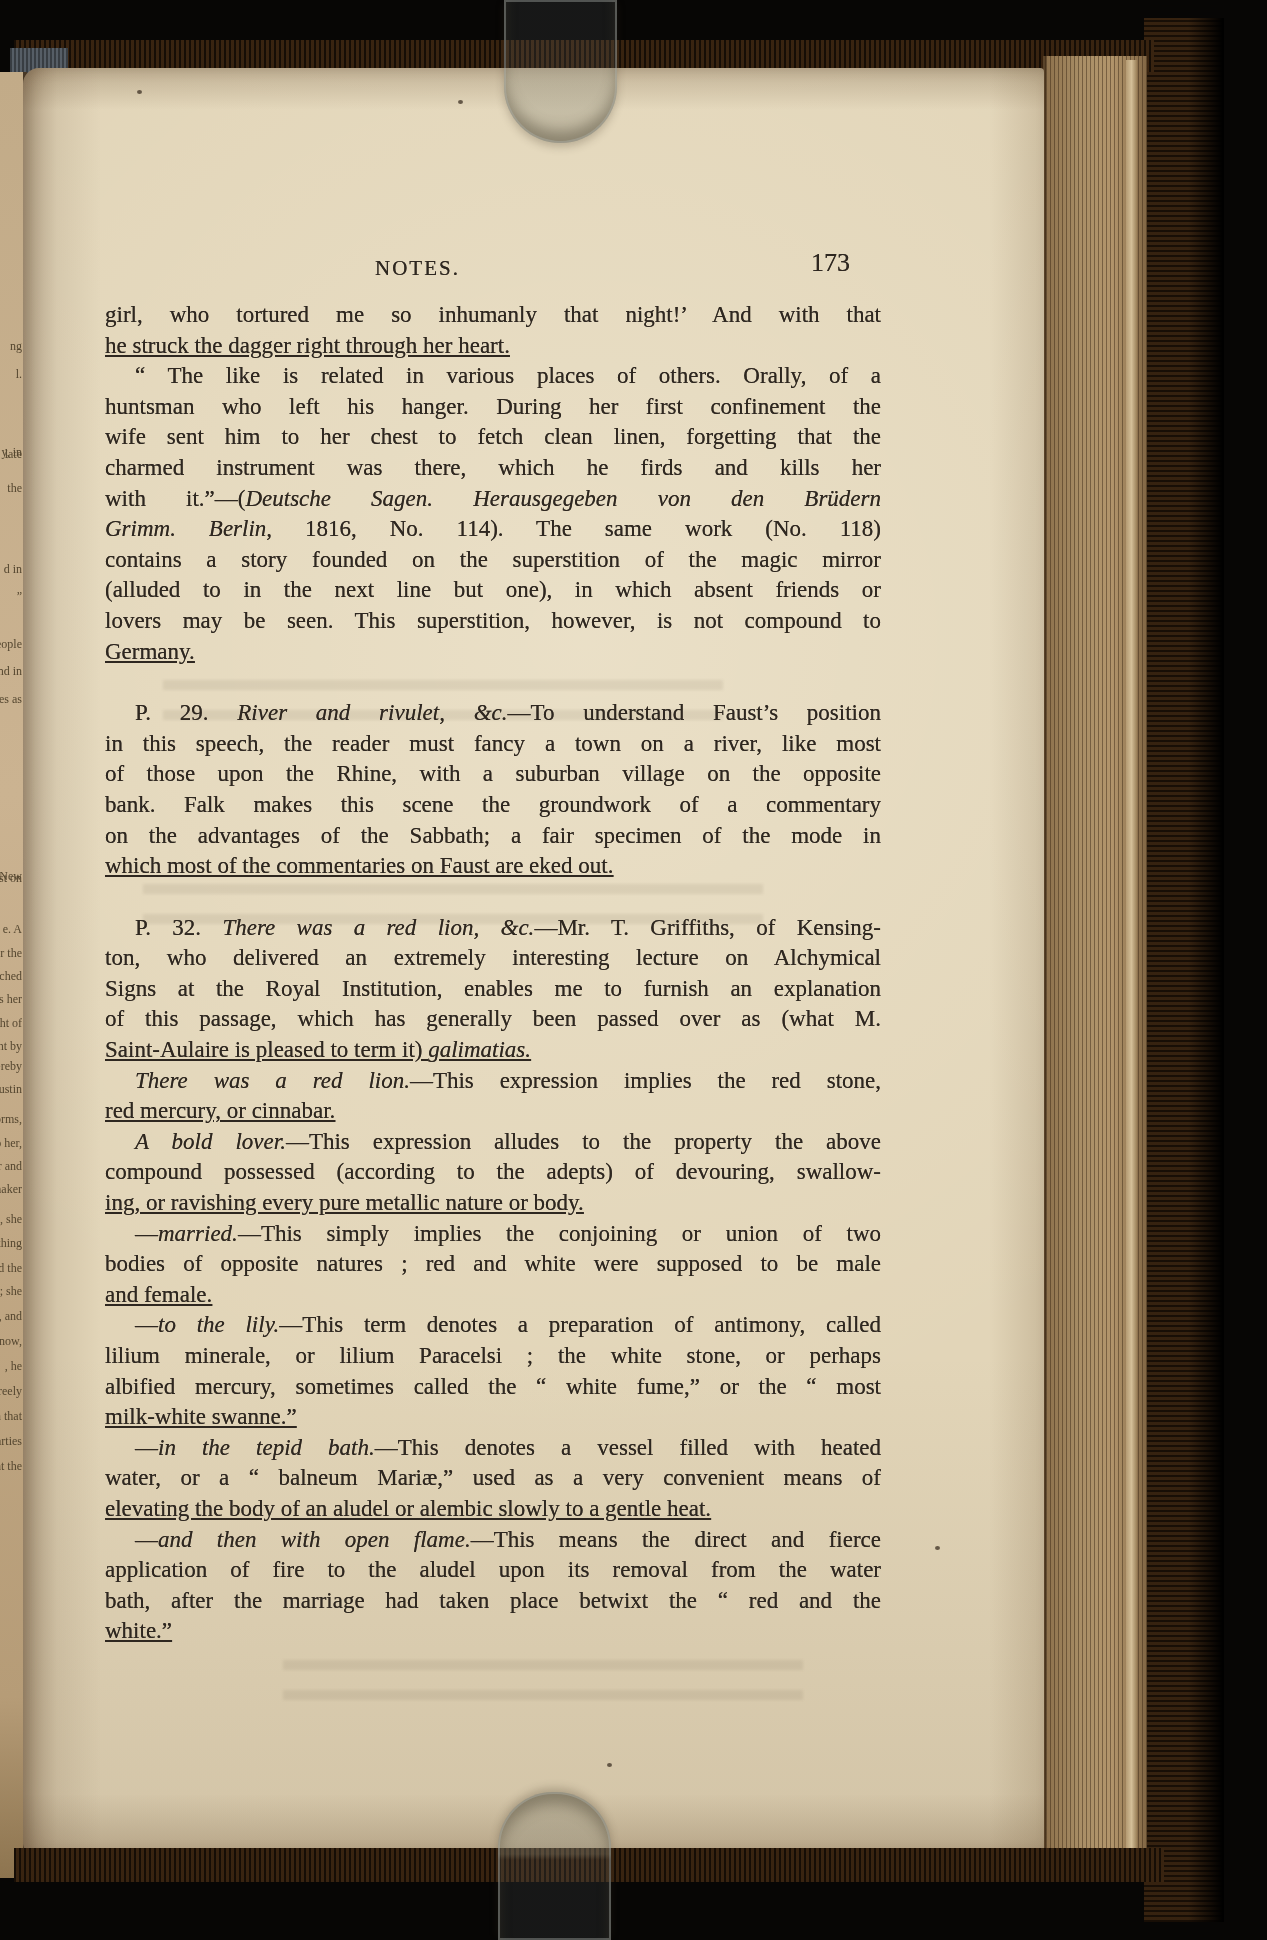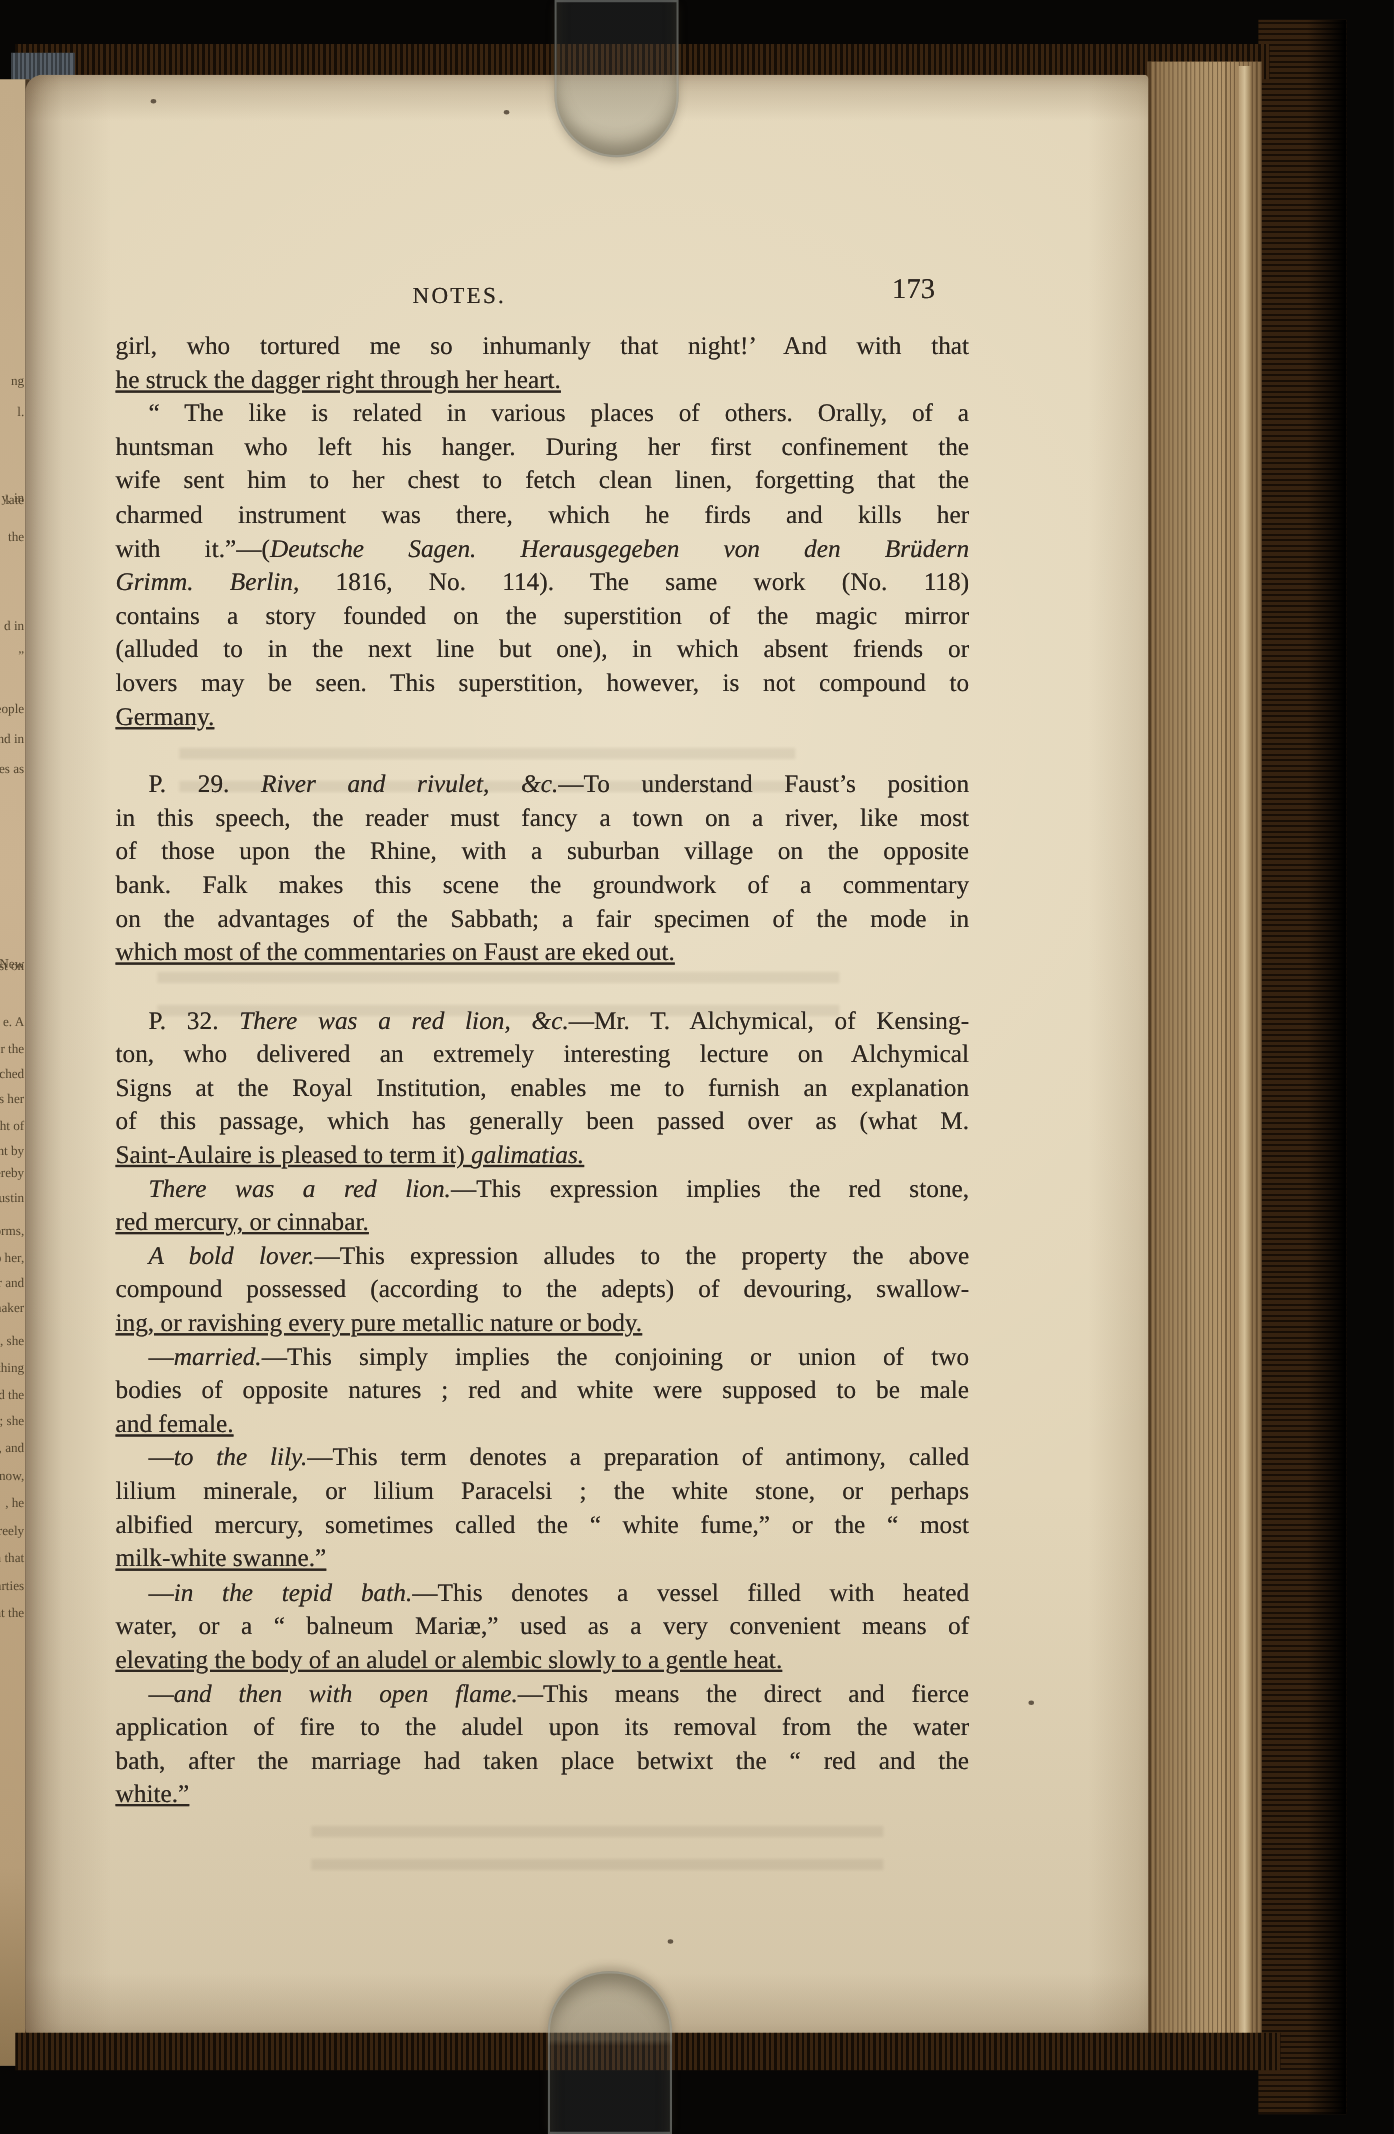--- a/index.html
+++ b/index.html
@@ -166,21 +166,21 @@
         </div>
         <div class="para gap">
           <div class="line indent"><span>P. 29. </span><span class="it">River and rivulet, &amp;c.</span><span>—To understand Faust’s position</span></div>
           <div class="line"><span>in this speech, the reader must fancy a town on a river, like most</span></div>
           <div class="line"><span>of those upon the Rhine, with a suburban village on the opposite</span></div>
           <div class="line"><span>bank.  Falk makes this scene the groundwork of a commentary</span></div>
           <div class="line"><span>on the advantages of the Sabbath; a fair specimen of the mode in</span></div>
           <div class="line last"><span>which most of the commentaries on Faust are eked out.</span></div>
         </div>
         <div class="para gap">
-          <div class="line indent"><span>P. 32. </span><span class="it">There was a red lion, &amp;c.</span><span>—Mr. T. Alchymical, of Kensing-</span></div>
+          <div class="line indent"><span>P. 32. </span><span class="it">There was a red lion, &amp;c.</span><span>—Mr. T. Griffiths, of Kensing-</span></div>
           <div class="line"><span>ton, who delivered an extremely interesting lecture on Alchymical</span></div>
           <div class="line"><span>Signs at the Royal Institution, enables me to furnish an explanation</span></div>
           <div class="line"><span>of this passage, which has generally been passed over as (what M.</span></div>
           <div class="line last"><span>Saint-Aulaire is pleased to term it) </span><span class="it">galimatias.</span></div>
         </div>
         <div class="para">
           <div class="line indent"><span class="it">There was a red lion.</span><span>—This expression implies the red stone,</span></div>
           <div class="line last"><span>red mercury, or cinnabar.</span></div>
         </div>
         <div class="para">

